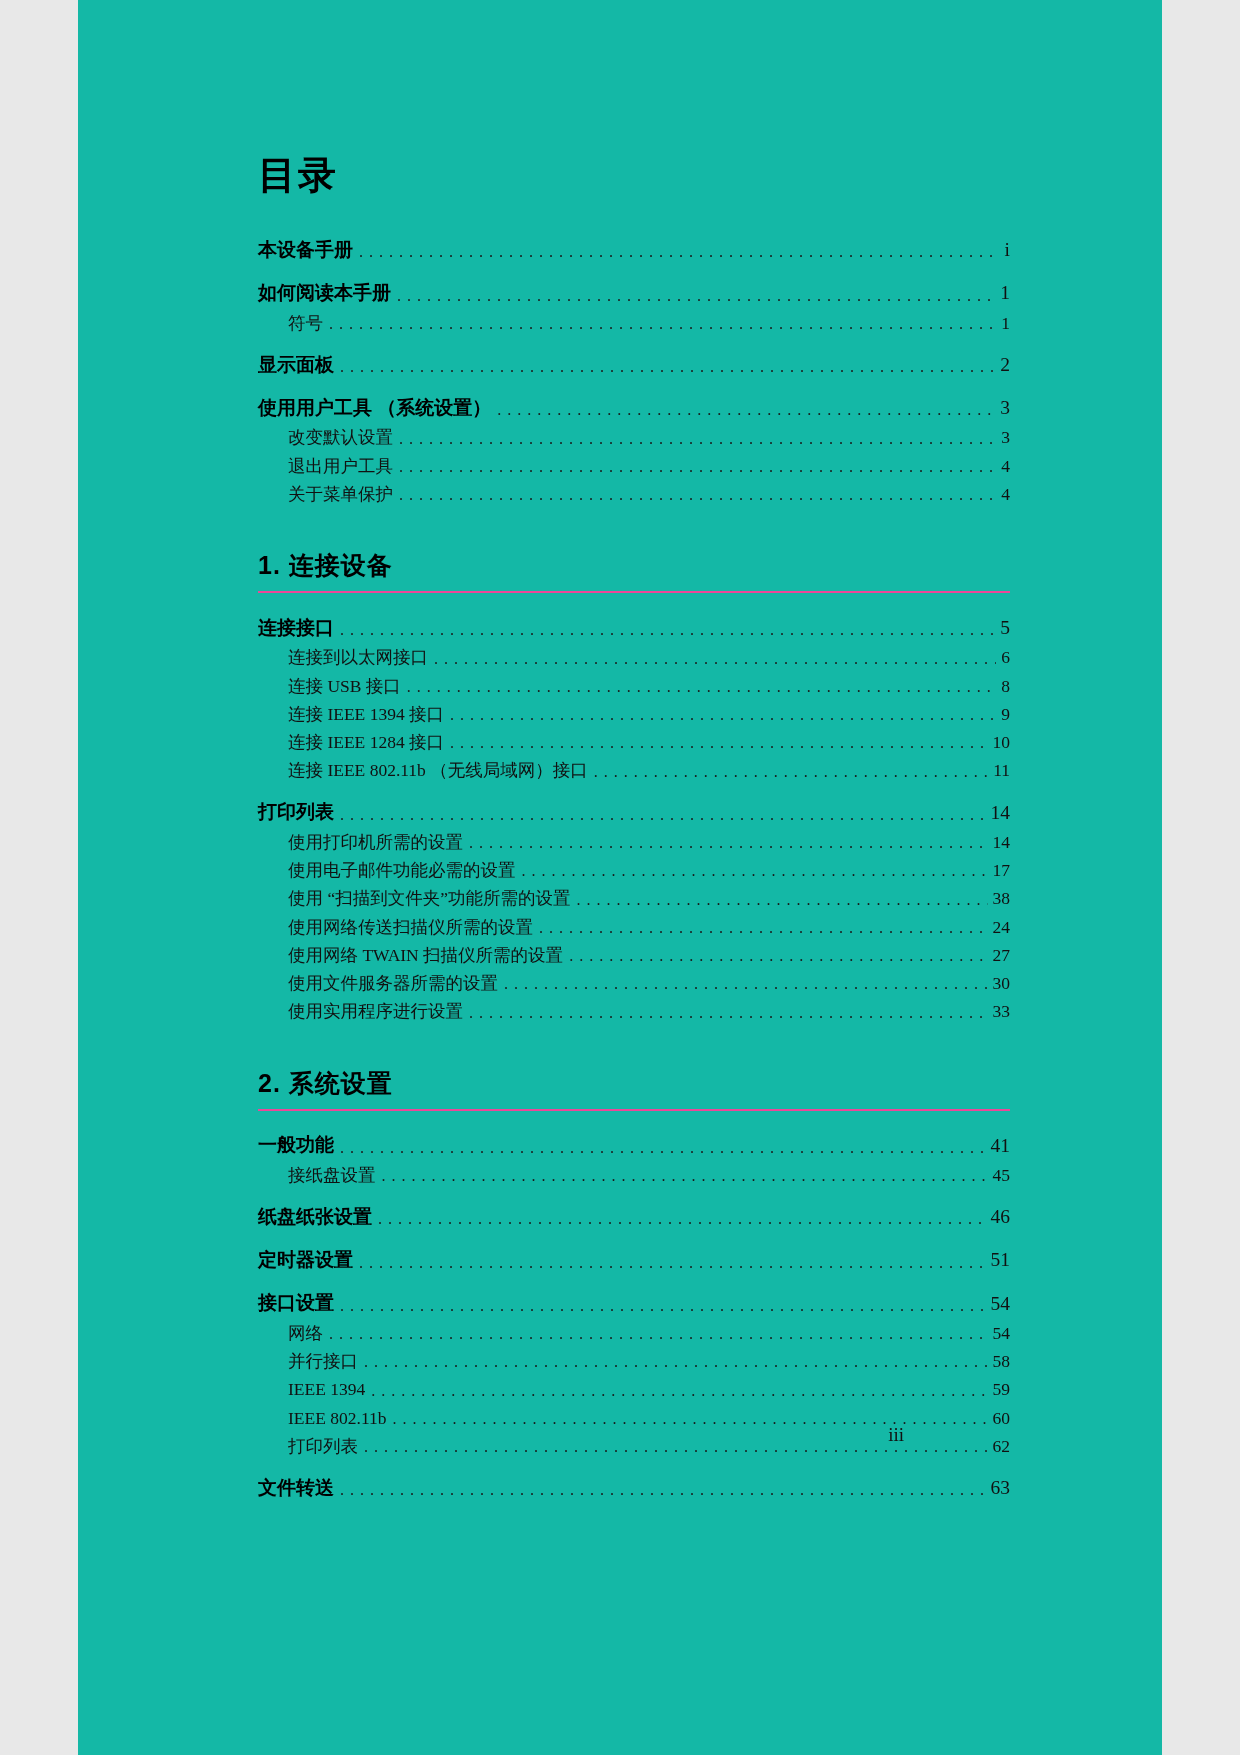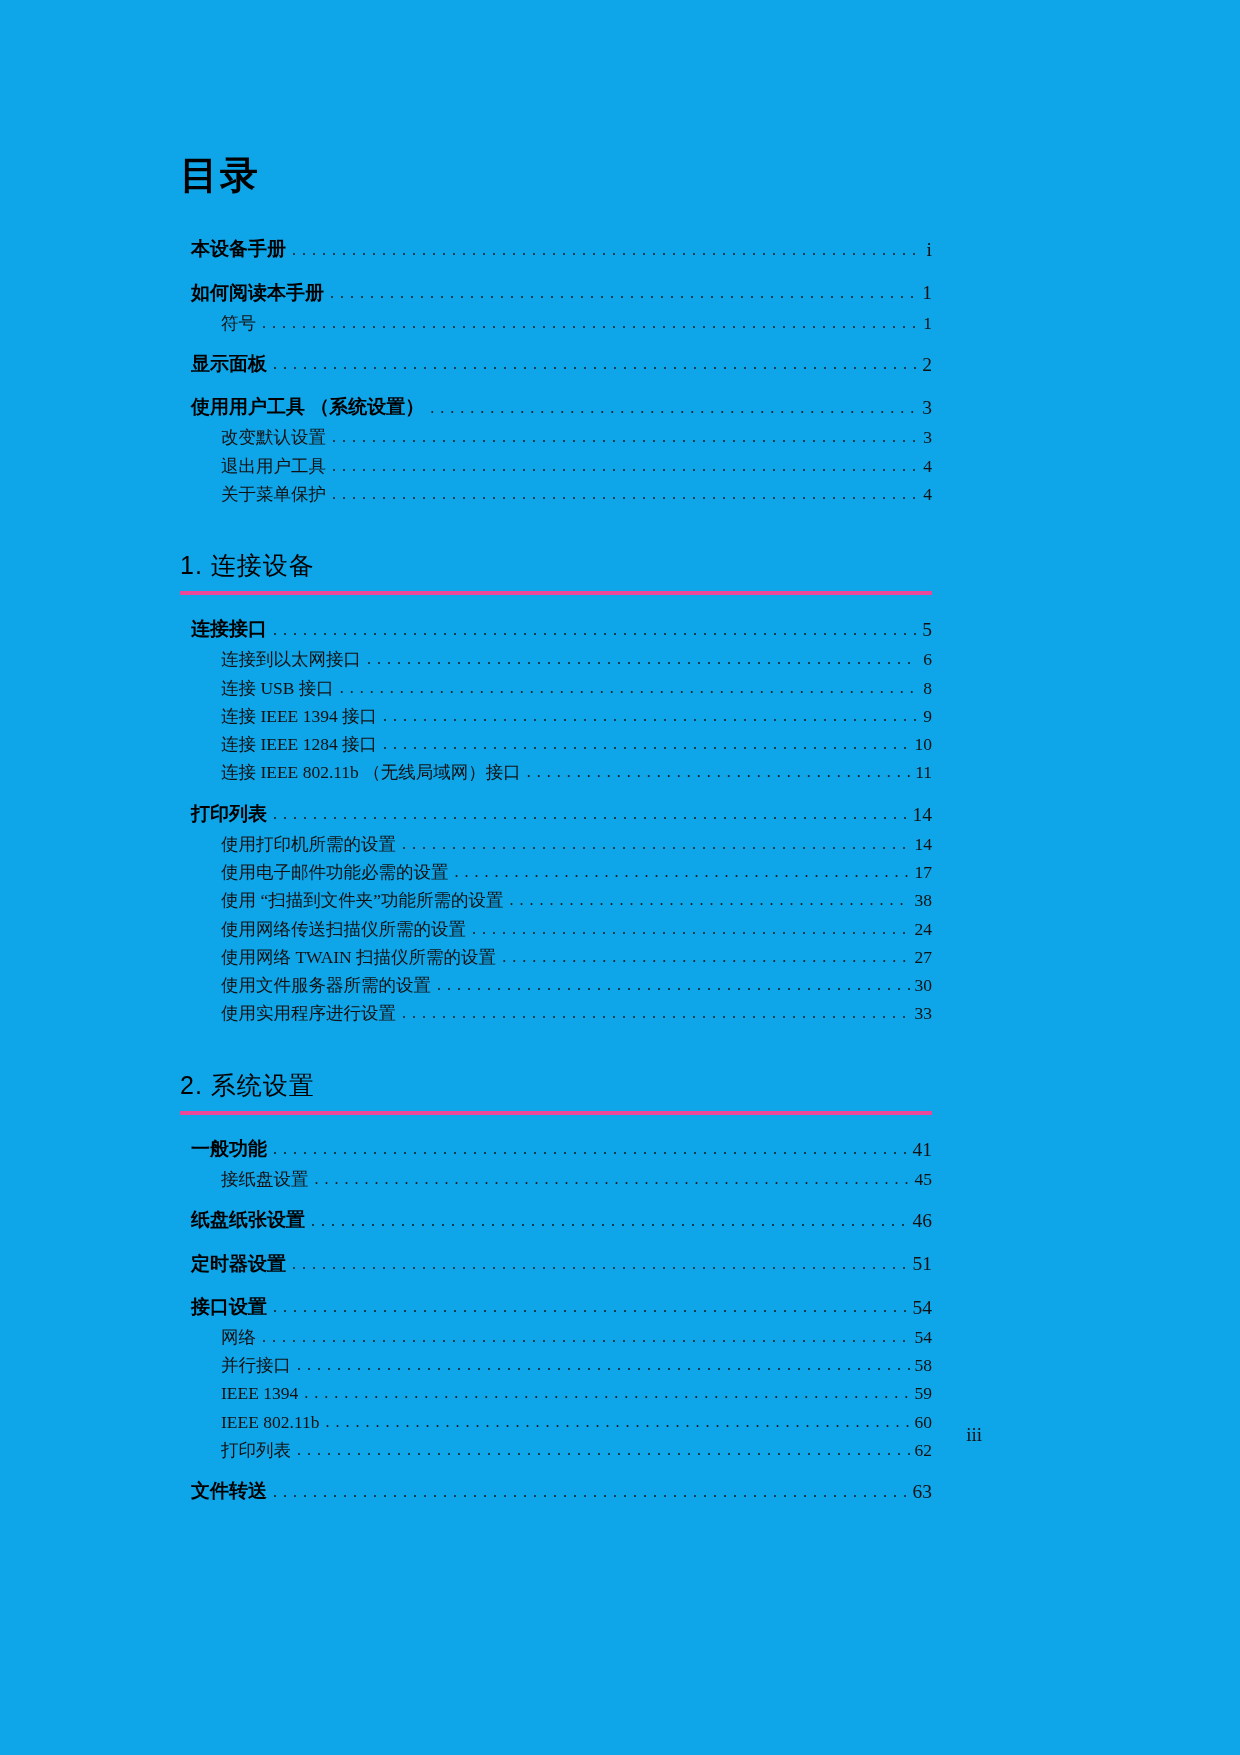--- a/index.html
+++ b/index.html
@@ -1,56 +1,55 @@
 <!DOCTYPE html>
 <html><head>
 <meta charset="utf-8">
 <style>
   * { margin: 0; padding: 0; box-sizing: border-box; }
   html, body { background: #e8e8e8; }
   .page {
     position: relative;
-    width: 1240px;
+    width: 1084px;
     height: 1755px;
     margin: 0 auto;
-    background: #0ea5e9;
+    background: #14b8a6;
     color: #111111;
     font-family: "Liberation Serif", serif;
     overflow: hidden;
   }
   .content {
     position: absolute;
     left: 180px;
     top: 150px;
     width: 752px;
   }
   .title {
     font-family: "Liberation Sans", sans-serif;
     font-weight: 700;
     font-size: 38px;
     color: #000000;
     margin-bottom: 34px;
     letter-spacing: 2px;
   }
   .section-heading {
     font-family: "Liberation Sans", sans-serif;
-    font-weight: 400;
+    font-weight: 700;
     font-size: 25px;
     color: #000000;
     margin-top: 42px;
     margin-bottom: 20px;
     padding-bottom: 9px;
-    border-bottom: 4px solid #ec4899;
+    border-bottom: 2px solid #ec4899;
     letter-spacing: 1px;
   }
   .row {
     display: flex;
-    align-items: center;
+    align-items: flex-end;
     line-height: 1.5;
-    margin-left: 11px;
   }
   .row.l1 { margin-top: 14px; }
   .row.l2 { margin-top: 2px; padding-left: 30px; }
   .row.l1 .label {
     font-family: "Liberation Sans", sans-serif;
     font-weight: 700;
     font-size: 19px;
     color: #000000;
     white-space: nowrap;
   }

